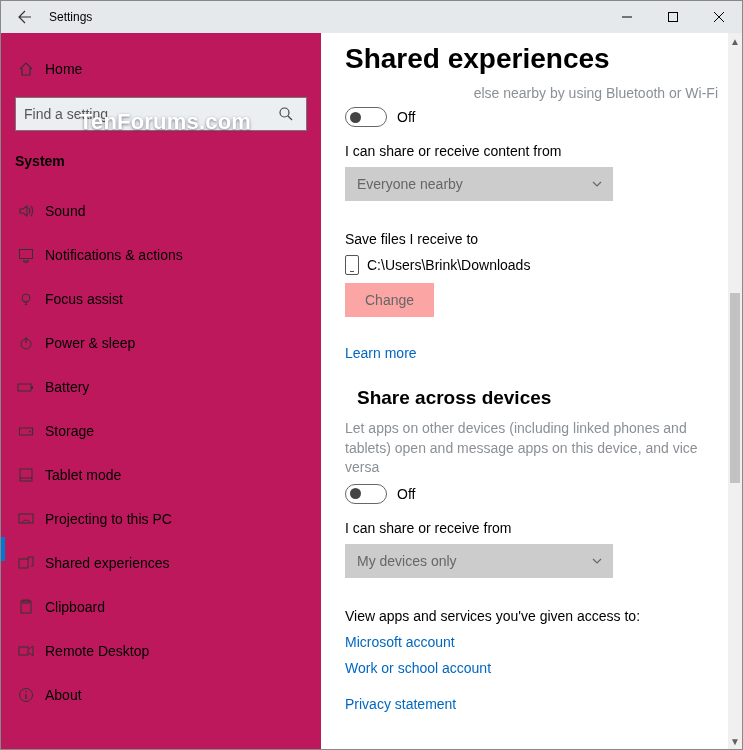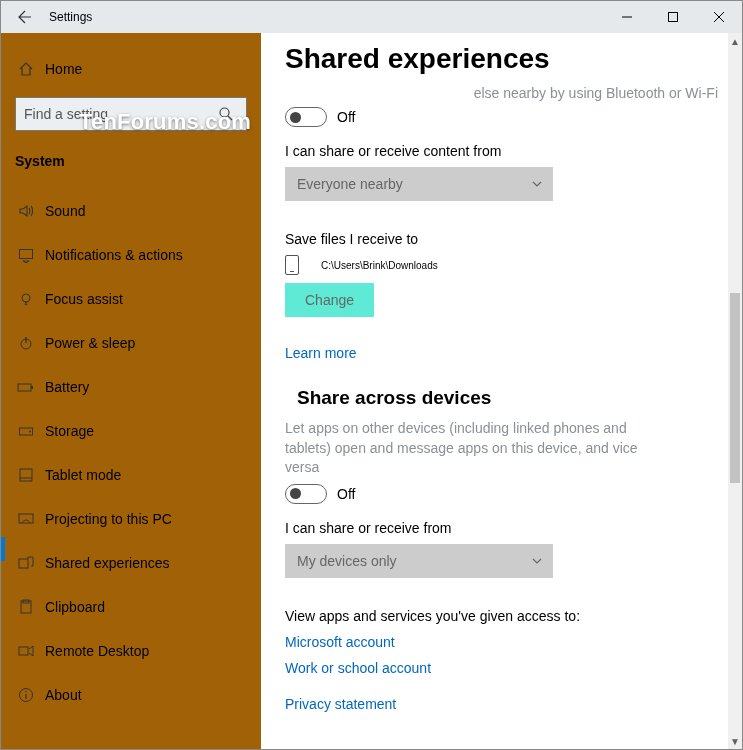--- a/index.html
+++ b/index.html
@@ -4,21 +4,21 @@
 <style>
 * { box-sizing: border-box; margin: 0; padding: 0; font-family: "Segoe UI", -apple-system, sans-serif; }
 body { width: 743px; height: 750px; overflow: hidden; background: #fff; color: #000; border: 1px solid #888;}
 .window { display: flex; flex-direction: column; height: 100%; }
 .titlebar { height: 32px; display: flex; align-items: center; position: relative; background: #e6e9ec; }
 .titlebar .back { width: 48px; height: 32px; display: flex; align-items: center; justify-content: center; color: #333; }
 .titlebar .title { font-size: 12px; color: #000; }
 .titlebar .wincontrols { position: absolute; right: 0; top: 0; display: flex; }
 .titlebar .wincontrols > div { width: 46px; height: 32px; display: flex; align-items: center; justify-content: center; color: #000; }
 .body { display: flex; flex: 1; min-height: 0; }
-.sidebar { width: 260px; background: #a16207; position: relative; padding-top: 12px; }
+.sidebar { width: 320px; background: #be185d; position: relative; padding-top: 12px; }
 .sidebar .home { display: flex; align-items: center; height: 48px; padding-left: 44px; font-size: 14px; position: relative; }
 .sidebar .icon-slot { position: absolute; left: 15px; width: 20px; text-align: center; color: #333; display:flex; align-items:center; justify-content:center;}
 .searchwrap { margin: 4px 14px 8px 14px; height: 34px; border: 1px solid #777; display: flex; align-items: center; padding: 0 8px; background: #eceff2; }
 .searchwrap input { flex: 1; border: none; background: transparent; outline: none; font-size: 14px; color: #555; }
 .searchwrap input::placeholder { color: #555; }
 .searchwrap .sicon { width: 20px; text-align: right; color: #444; }
 .groupheader { padding: 14px 14px 6px 14px; font-size: 14px; font-weight: 600; }
 .navlist { }
 .navitem { height: 44px; display: flex; align-items: flex-end; padding-left: 44px; font-size: 14px; position: relative; }
 .navitem.selected::before { content: ""; position: absolute; left: 0; top: 10px; bottom: 10px; width: 4px; background: #0078d4; }
@@ -29,22 +29,22 @@
 .toggle { display: flex; align-items: center; gap: 10px; margin: 6px 0 16px 0; }
 .tswitch { width: 42px; height: 20px; border: 1px solid #666; border-radius: 10px; position: relative; }
 .tswitch::after { content: ""; width: 11px; height: 11px; background: #444; border-radius: 50%; position: absolute; top: 3.5px; left: 4px; }
 .tlabel { font-size: 14px; }
 .label { font-size: 14px; margin: 8px 0; }
 .dropdown { width: 268px; height: 34px; background: #ccc; color: #666; display: flex; align-items: center; padding: 0 12px; font-size: 14px; position: relative; margin-bottom: 30px; }
 .dropdown .chev { position: absolute; right: 10px; color: #666; }
 .pathrow { display: flex; align-items: center; gap: 8px; margin: 6px 0 8px 0; }
 .phone-icon { width: 14px; height: 20px; border: 1.5px solid #555; border-radius: 2px; position: relative; }
 .phone-icon::after { content: ""; position: absolute; bottom: 2px; left: 50%; transform: translateX(-50%); width: 4px; height: 1.5px; background: #555; }
-.pathtext { font-size: 10px; margin-left: 14px; }
-.btn { display: inline-flex; align-items:center; justify-content:flex-start; height: 34px; padding: 0 20px; background: #5eead4; color: #666; font-size: 14px; margin-bottom: 18px; }
+.pathtext { font-size: 14px; }
+.btn { display: inline-flex; align-items:center; justify-content:flex-start; height: 34px; padding: 0 20px; background: #fca5a5; color: #666; font-size: 14px; margin-bottom: 18px; }
 .link { color: #0067c0; font-size: 14px; display: block; margin: 10px 0; }
 h2 { font-size: 19px; font-weight: 600; margin: 26px 0 10px 12px; }
 .desc { font-size: 14px; color: #8a9096; line-height: 1.4; margin-bottom: 6px; max-width: 390px; }
 .scrollbar { position: absolute; right: 0; top: 0; bottom: 0; width: 14px; background: #f0f0f0; }
 .scrollbar .thumb { position: absolute; left: 2px; right: 2px; top: 260px; height: 190px; background: #c2c2c2; }
 .scrollbar .arr { position: absolute; left: 0; right: 0; height: 16px; display: flex; align-items:center; justify-content:center; color:#606060; font-size:10px;}
 .scrollbar .arr.up { top: 0; }
 .scrollbar .arr.down { bottom: 0; }
 svg { display:block; }
 </style>

